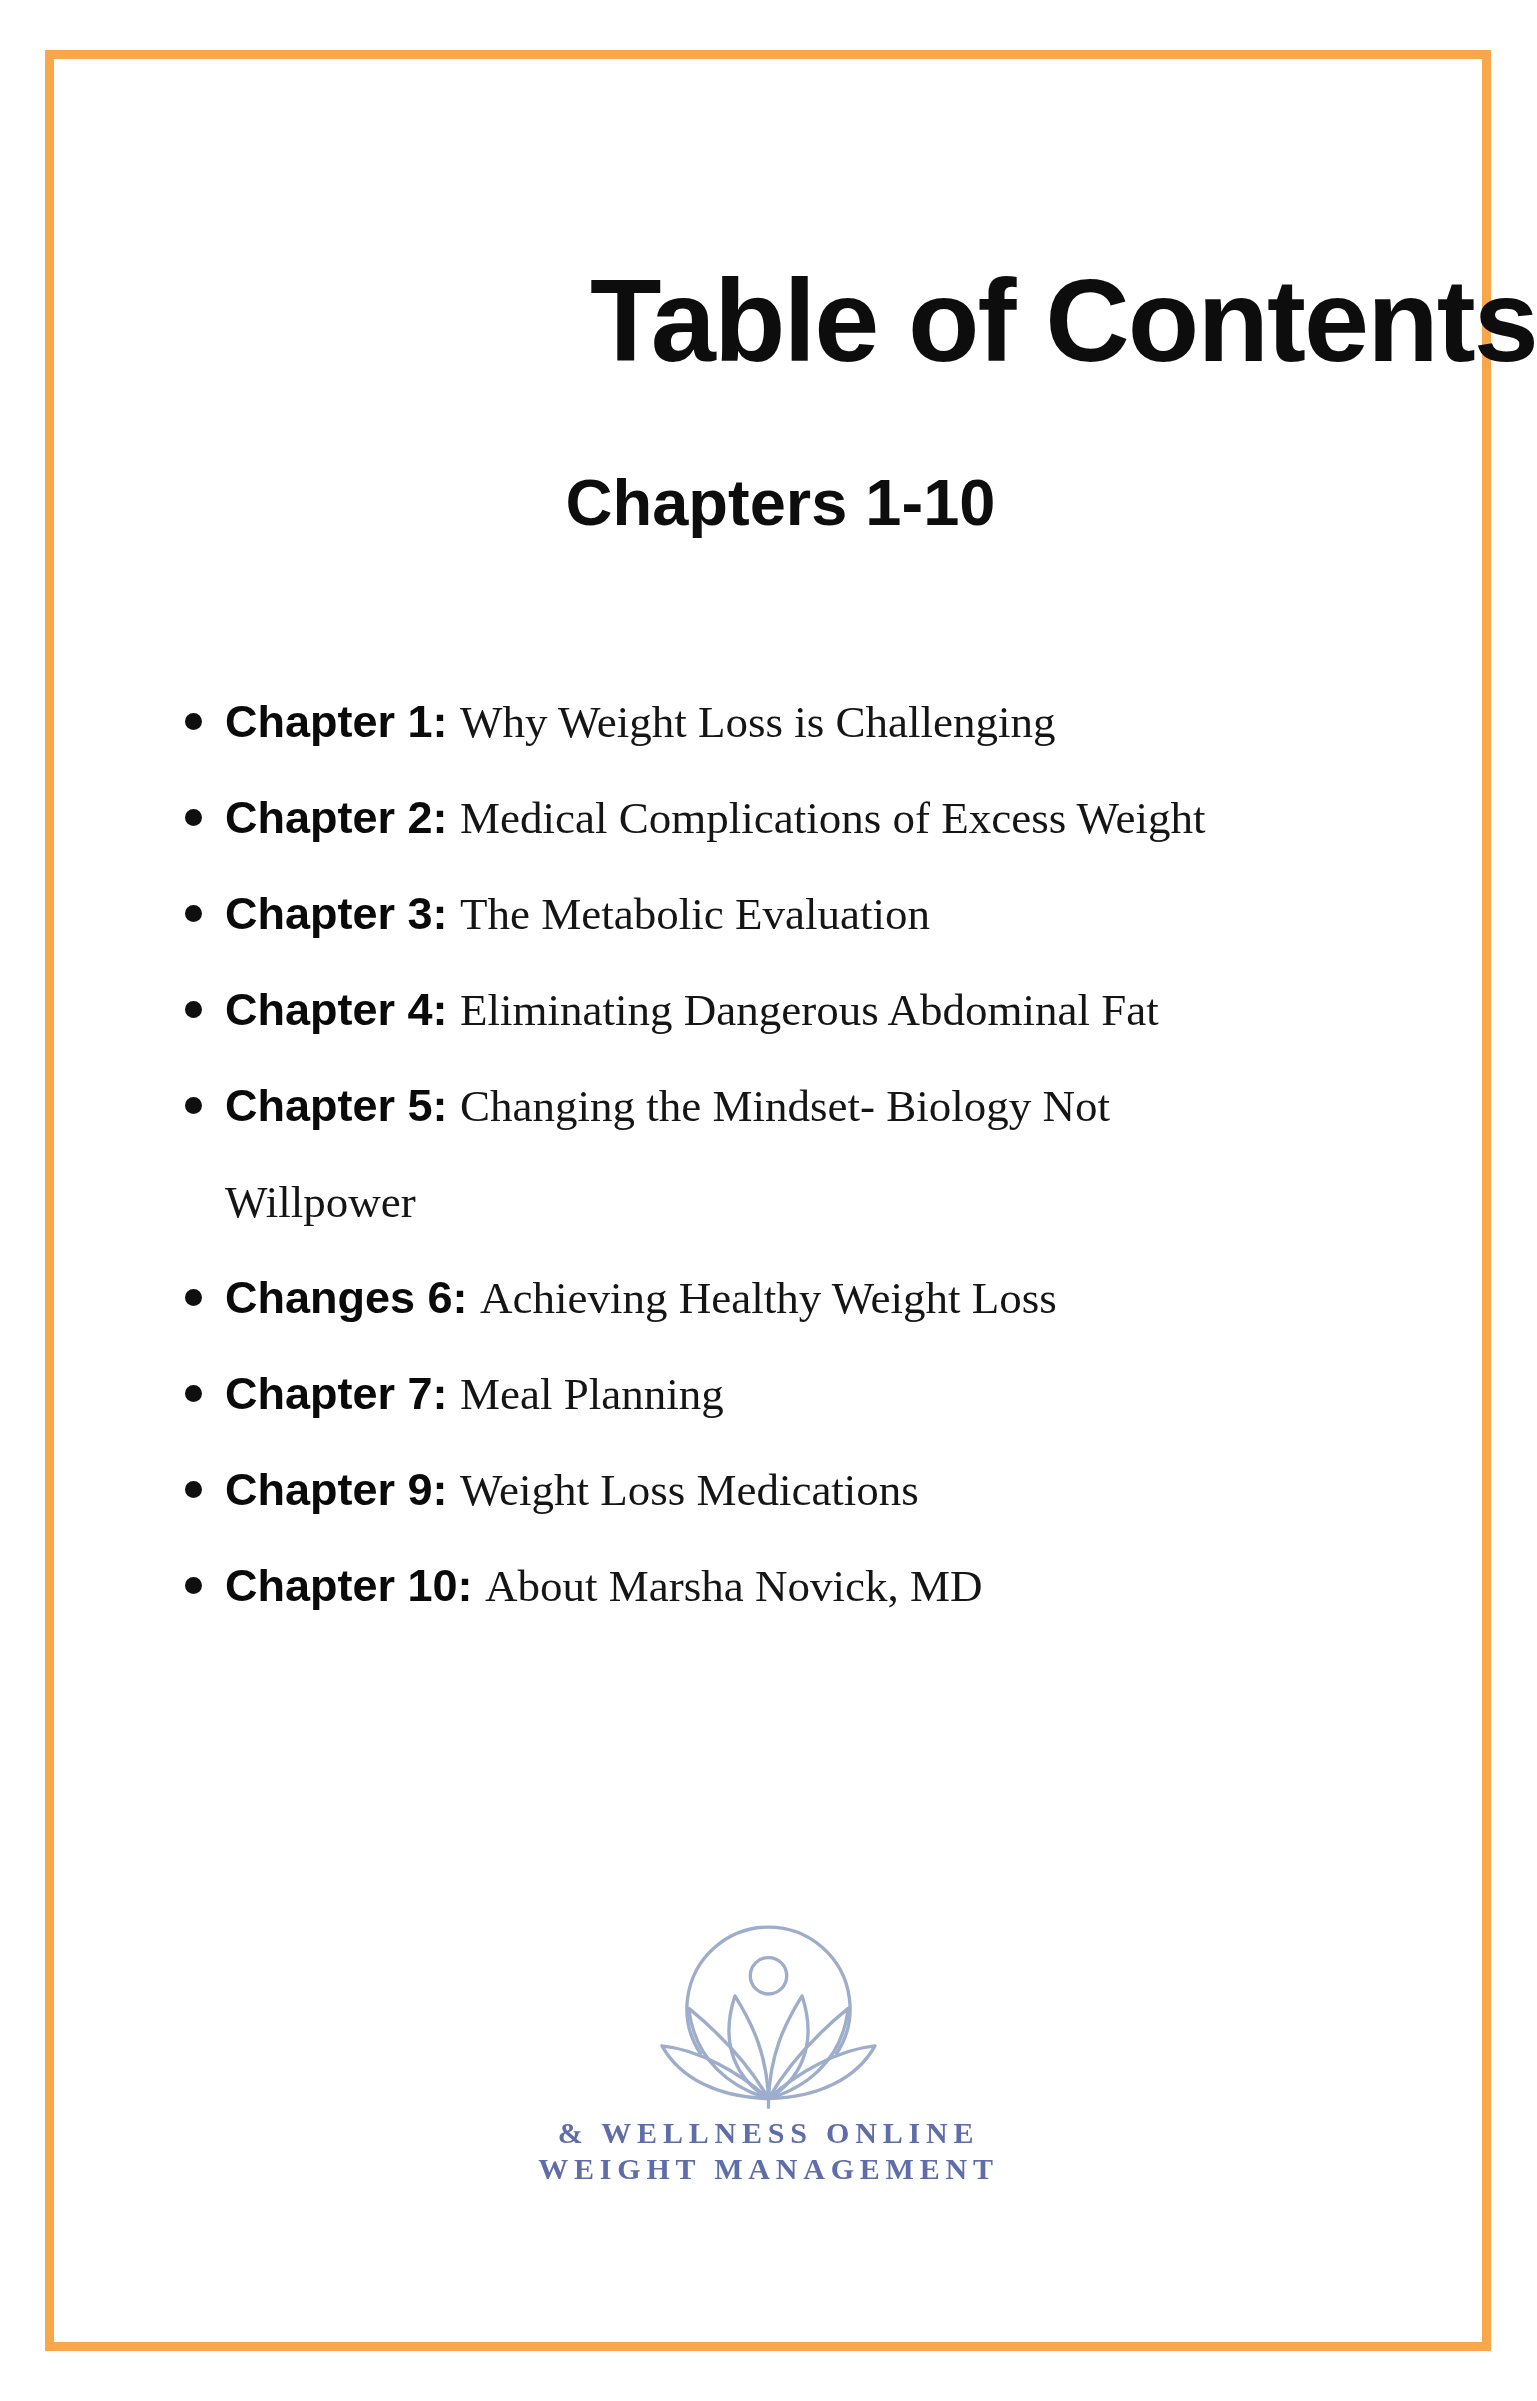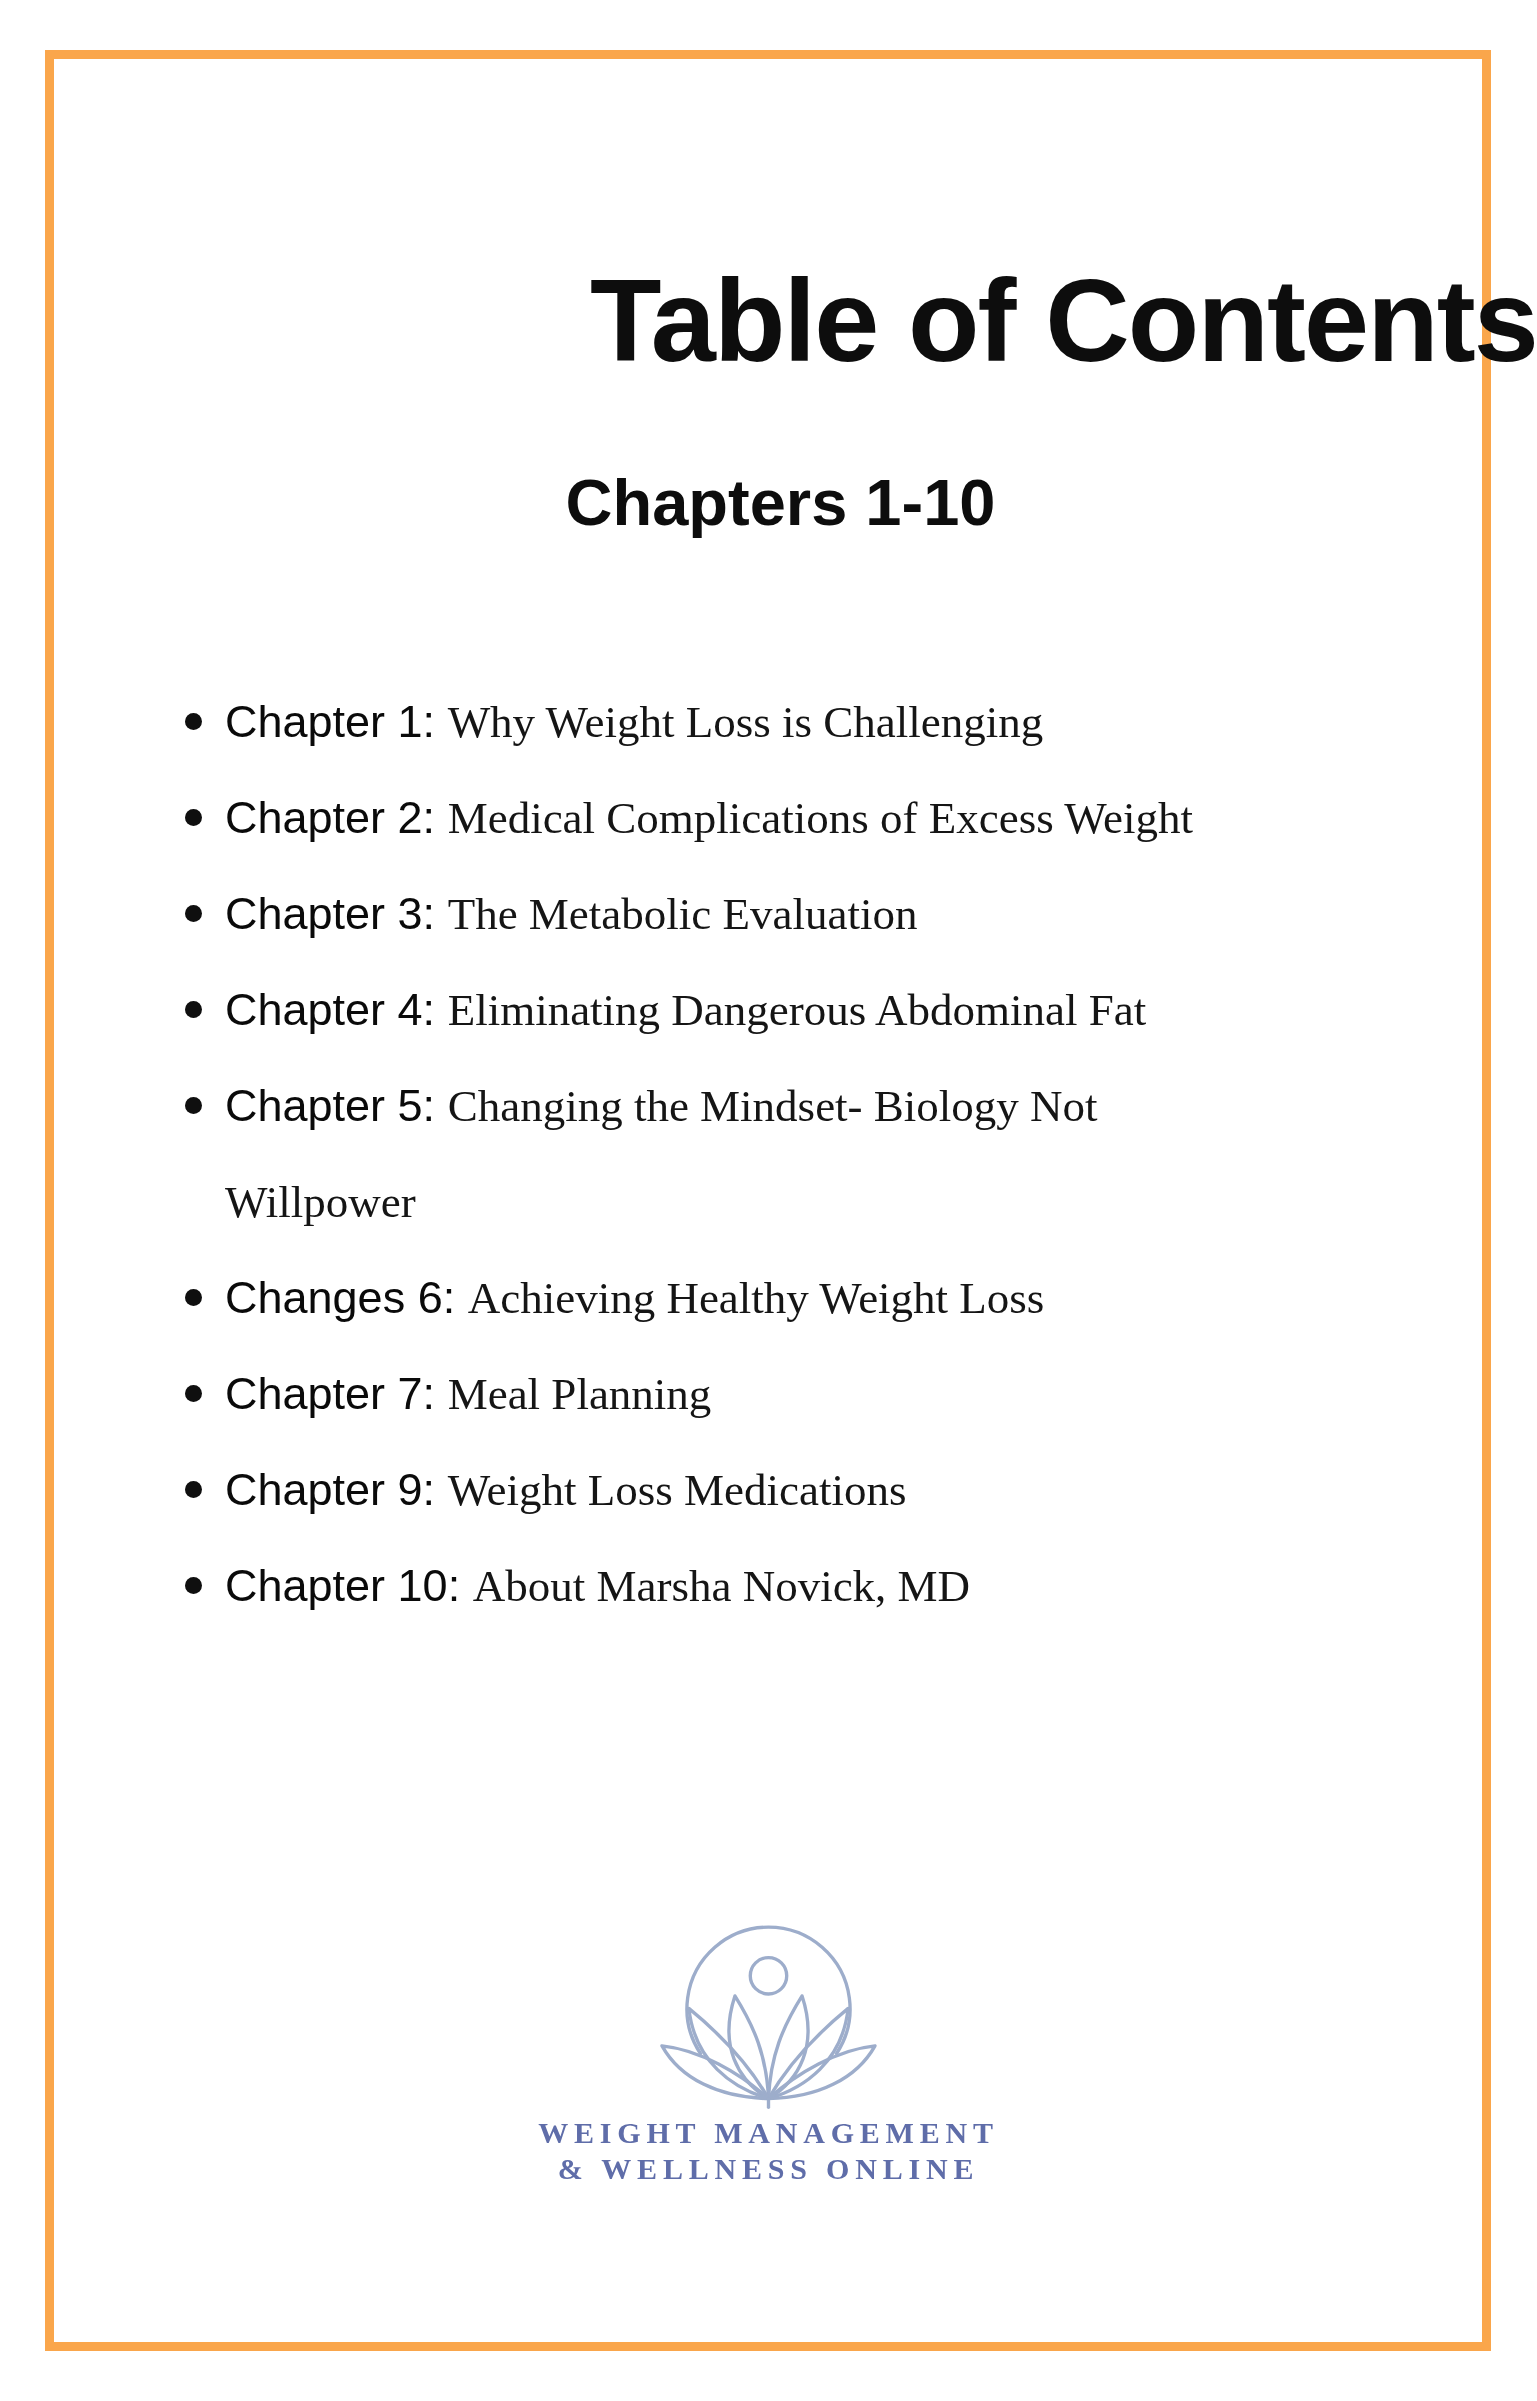--- a/index.html
+++ b/index.html
@@ -53,21 +53,21 @@
     padding-left:40px;
   }
   .toc li::before {
     content:"";
     position:absolute;
     left:0; top:39px;
     width:17.3px; height:17.3px;
     border-radius:50%;
     background:#0f0f0f;
   }
-  .toc .ch-label { font-weight:400; color:#0a0a0a; }
+  .toc .ch-label { font-weight:700; color:#0a0a0a; }
   .toc .ch-title { font-weight:400; white-space:pre-line;font-family:Liberation Serif, serif; }
   .logo {
     position:absolute;
     left:0; right:0; top:1900px;
     display:flex;
     flex-direction:column;
     align-items:center;
   }
   .logo svg { display:block; }
   .logo-text {
@@ -120,19 +120,19 @@
 
       <path d="M170,207 C208,196 247,168 253,113 C220,140 190,172 170,207 Z"></path>
 
       <path d="M170,207 C118,206 78,186 59,152 C98,156 140,180 170,207 Z"></path>
 
       <path d="M170,207 C222,206 262,186 281,152 C242,156 200,180 170,207 Z"></path>
 
       <path d="M170,207 L170,216"></path>
     </svg>
     <div class="logo-text">
+      <div>&amp; WELLNESS ONLINE</div>
       <div>WEIGHT MANAGEMENT</div>
-      <div>&amp; WELLNESS ONLINE</div>
     </div>
   </div>
 
 </div>
 
 
 </body></html>

